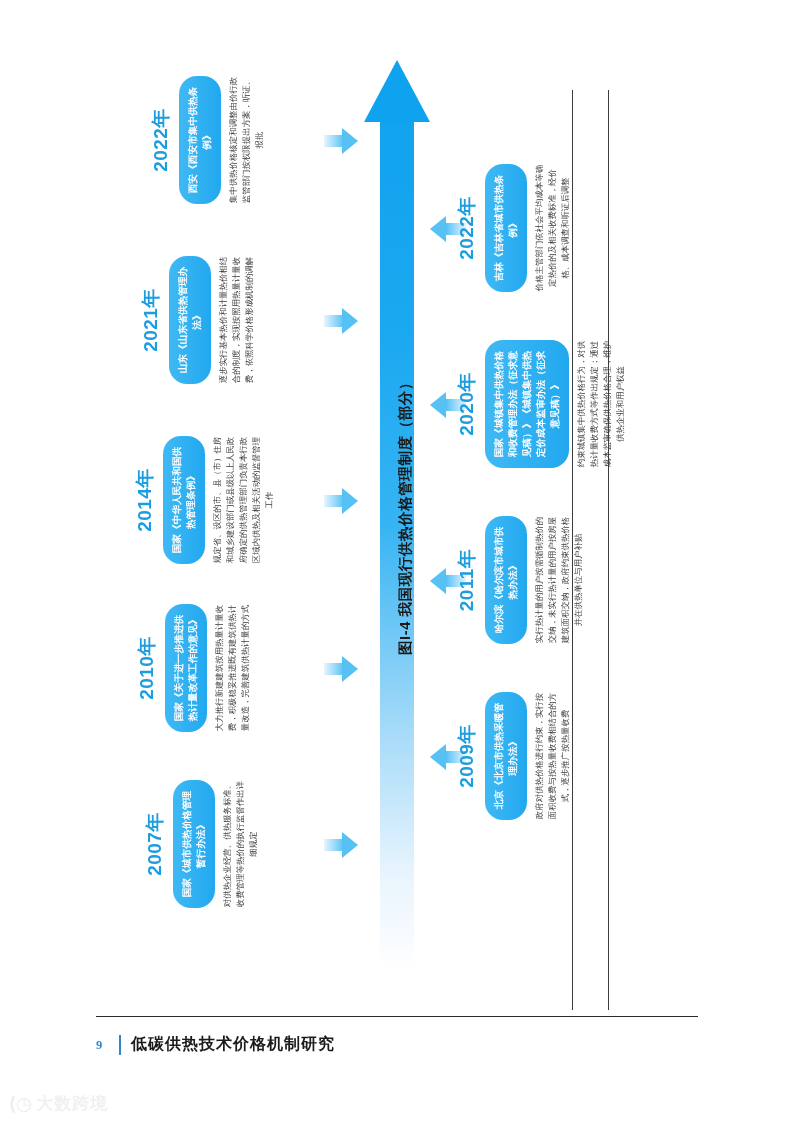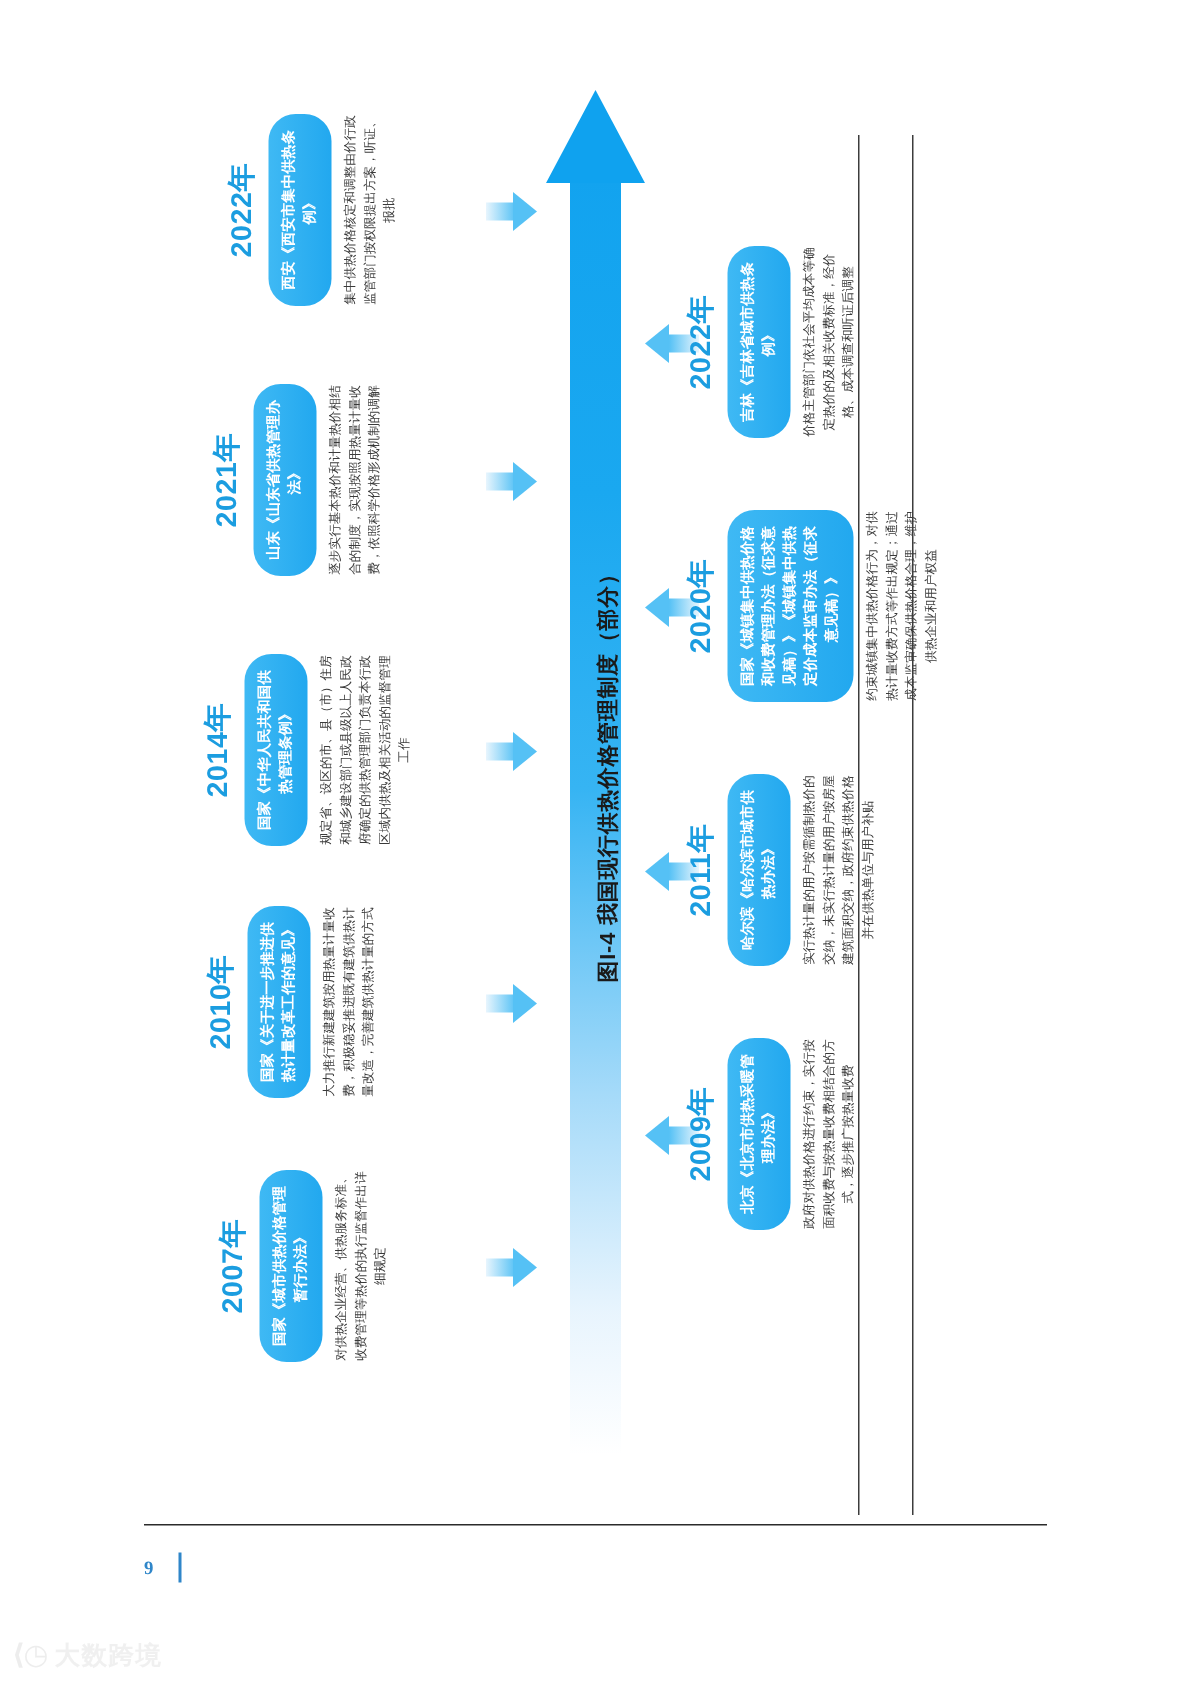--- a/index.html
+++ b/index.html
@@ -329,20 +329,21 @@
 
   <div id="caption">图I-4  我国现行供热价格管理制度（部分）</div>
 
   <div class="vrule" id="vrule-1"></div>
   <div class="vrule" id="vrule-2"></div>
 
   <div id="footer">
     <div id="footer-rule"></div>
     <div id="footer-page">9</div>
     <div id="footer-sep"></div>
+    <div id="footer-title">低碳供热技术价格机制研究</div>
   </div>
 
   <div id="watermark">
     <span class="wm-glyph">⟨◷</span>
     <span class="wm-text">大数跨境</span>
   </div>
 
 </div>
 
 </body></html>

